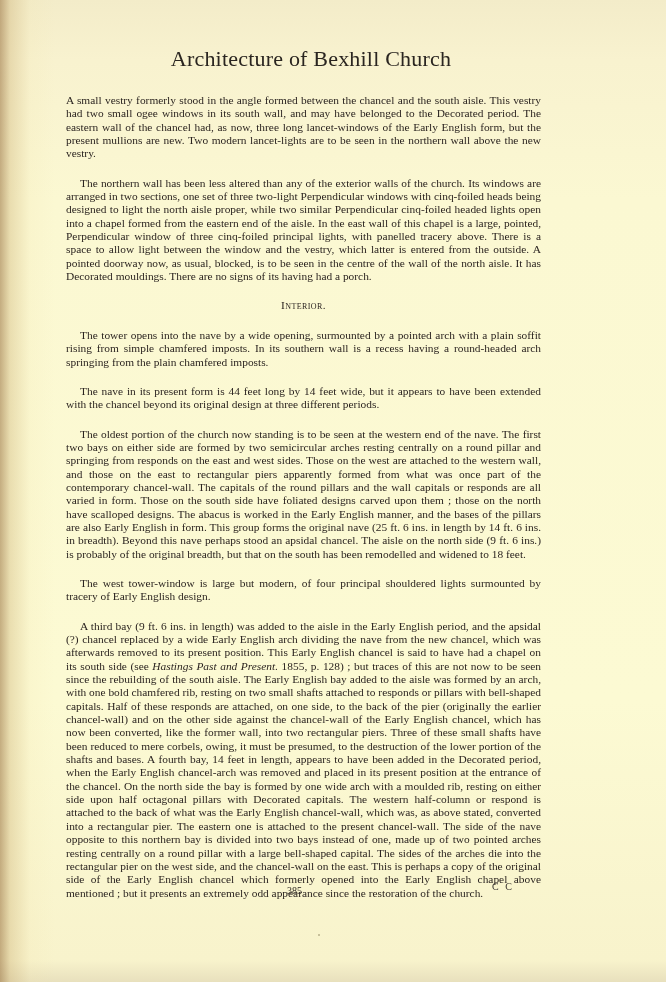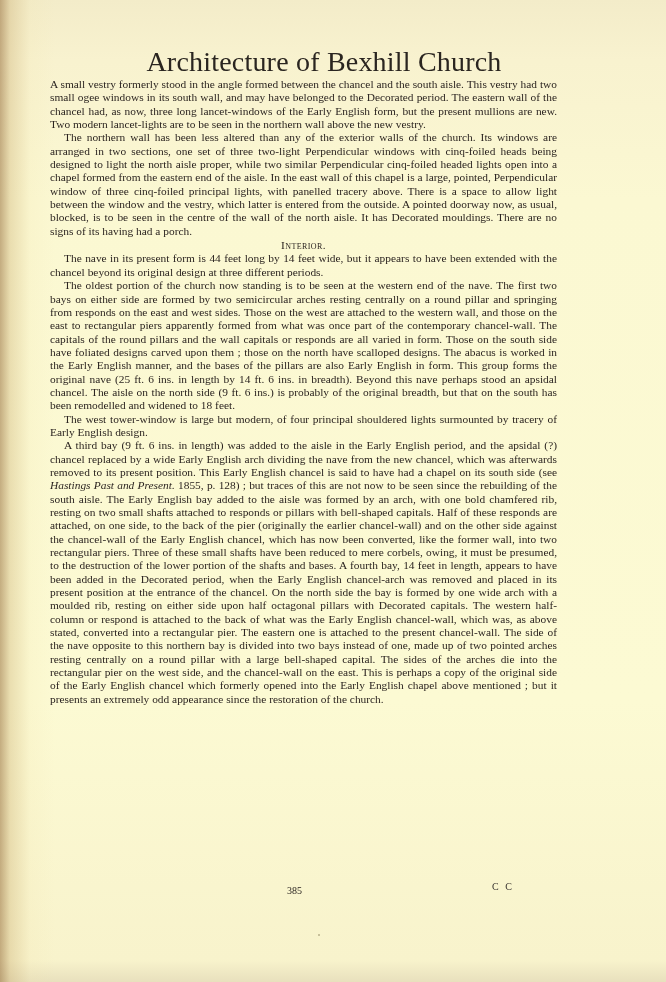--- a/index.html
+++ b/index.html
@@ -11,29 +11,29 @@
     .page {
       position: absolute; left: 0; top: 0; width: 666px; height: 982px;
       background:
         linear-gradient(to right, rgba(150,110,60,0.55) 0px, rgba(200,170,110,0.35) 10px, rgba(240,225,170,0.15) 30px, rgba(0,0,0,0) 55px),
         linear-gradient(to bottom, #f3ecc9 0px, #f8f2cf 60px, #fbf8d2 200px, #fcfad3 700px, #f8f3cc 960px, #e8e0bd 982px);
     }
     .title {
       position: absolute; top: 46px; left: 0; width: 622px;
       text-align: center;
       font-family: "Liberation Serif", serif;
-      font-size: 28px; color: #2a2520; letter-spacing: 0.2px; padding-left: 13px;
+      font-size: 22px; color: #2a2520; letter-spacing: 0.2px;
     }
     .body-text {
       position: absolute; top: 78px; left: 50px; width: 507px;
       font-family: "Liberation Serif", serif;
       font-size: 11.4px; line-height: 13.35px; color: #2b2420;
       text-align: justify;
     }
-    .body-text p { margin: 0; text-indent: 0; }
+    .body-text p { margin: 16px; text-indent: 0; }
     .body-text p.ind { text-indent: 14px; }
     .section-heading {
       text-align: center; font-variant: small-caps; letter-spacing: 0.4px;
       margin: 1px 0 0 0; font-size: 11.4px;
     }
     .page-number {
       position: absolute; top: 885px; left: 287px;
       font-family: "Liberation Serif", serif; font-size: 10px; color: #2b2420;
     }
     .signature {
@@ -48,20 +48,21 @@
 
 <div class="page">
   <div class="title">Architecture of Bexhill Church</div>
 
   <div class="body-text">
     <p>A small vestry formerly stood in the angle formed between the chancel and the south aisle. This vestry had two small ogee windows in its south wall, and may have belonged to the Decorated period. The eastern wall of the chancel had, as now, three long lancet-windows of the Early English form, but the present mullions are new. Two modern lancet-lights are to be seen in the northern wall above the new vestry.</p>
     <p class="ind">The northern wall has been less altered than any of the exterior walls of the church. Its windows are arranged in two sections, one set of three two-light Perpendicular windows with cinq-foiled heads being designed to light the north aisle proper, while two similar Perpendicular cinq-foiled headed lights open into a chapel formed from the eastern end of the aisle. In the east wall of this chapel is a large, pointed, Perpendicular window of three cinq-foiled principal lights, with panelled tracery above. There is a space to allow light between the window and the vestry, which latter is entered from the outside. A pointed doorway now, as usual, blocked, is to be seen in the centre of the wall of the north aisle. It has Decorated mouldings. There are no signs of its having had a porch.</p>
 
     <div class="section-heading">Interior.</div>
 
+    <p class="ind">The tower opens into the nave by a wide opening, surmounted by a pointed arch with a plain soffit rising from simple chamfered imposts. In its southern wall is a recess having a round-headed arch springing from the plain chamfered imposts.</p>
     <p class="ind">The nave in its present form is 44 feet long by 14 feet wide, but it appears to have been extended with the chancel beyond its original design at three different periods.</p>
     <p class="ind">The oldest portion of the church now standing is to be seen at the western end of the nave. The first two bays on either side are formed by two semicircular arches resting centrally on a round pillar and springing from responds on the east and west sides. Those on the west are attached to the western wall, and those on the east to rectangular piers apparently formed from what was once part of the contemporary chancel-wall. The capitals of the round pillars and the wall capitals or responds are all varied in form. Those on the south side have foliated designs carved upon them ; those on the north have scalloped designs. The abacus is worked in the Early English manner, and the bases of the pillars are also Early English in form. This group forms the original nave (25 ft. 6 ins. in length by 14 ft. 6 ins. in breadth). Beyond this nave perhaps stood an apsidal chancel. The aisle on the north side (9 ft. 6 ins.) is probably of the original breadth, but that on the south has been remodelled and widened to 18 feet.</p>
     <p class="ind">The west tower-window is large but modern, of four principal shouldered lights surmounted by tracery of Early English design.</p>
     <p class="ind"><span>A third bay (9 ft. 6 ins. in length) was added to the aisle in the Early English period, and the apsidal (?) chancel replaced by a wide Early English arch dividing the nave from the new chancel, which was afterwards removed to its present position. This Early English chancel is said to have had a chapel on its south side (see </span><i>Hastings Past and Present.</i><span> 1855, p. 128) ; but traces of this are not now to be seen since the rebuilding of the south aisle. The Early English bay added to the aisle was formed by an arch, with one bold chamfered rib, resting on two small shafts attached to responds or pillars with bell-shaped capitals. Half of these responds are attached, on one side, to the back of the pier (originally the earlier chancel-wall) and on the other side against the chancel-wall of the Early English chancel, which has now been converted, like the former wall, into two rectangular piers. Three of these small shafts have been reduced to mere corbels, owing, it must be presumed, to the destruction of the lower portion of the shafts and bases. A fourth bay, 14 feet in length, appears to have been added in the Decorated period, when the Early English chancel-arch was removed and placed in its present position at the entrance of the chancel. On the north side the bay is formed by one wide arch with a moulded rib, resting on either side upon half octagonal pillars with Decorated capitals. The western half-column or respond is attached to the back of what was the Early English chancel-wall, which was, as above stated, converted into a rectangular pier. The eastern one is attached to the present chancel-wall. The side of the nave opposite to this northern bay is divided into two bays instead of one, made up of two pointed arches resting centrally on a round pillar with a large bell-shaped capital. The sides of the arches die into the rectangular pier on the west side, and the chancel-wall on the east. This is perhaps a copy of the original side of the Early English chancel which formerly opened into the Early English chapel above mentioned ; but it presents an extremely odd appearance since the restoration of the church.</span></p>
   </div>
 
   <div class="page-number">385</div>
   <div class="signature">C C</div>
   <div class="speck"></div>
 </div>

